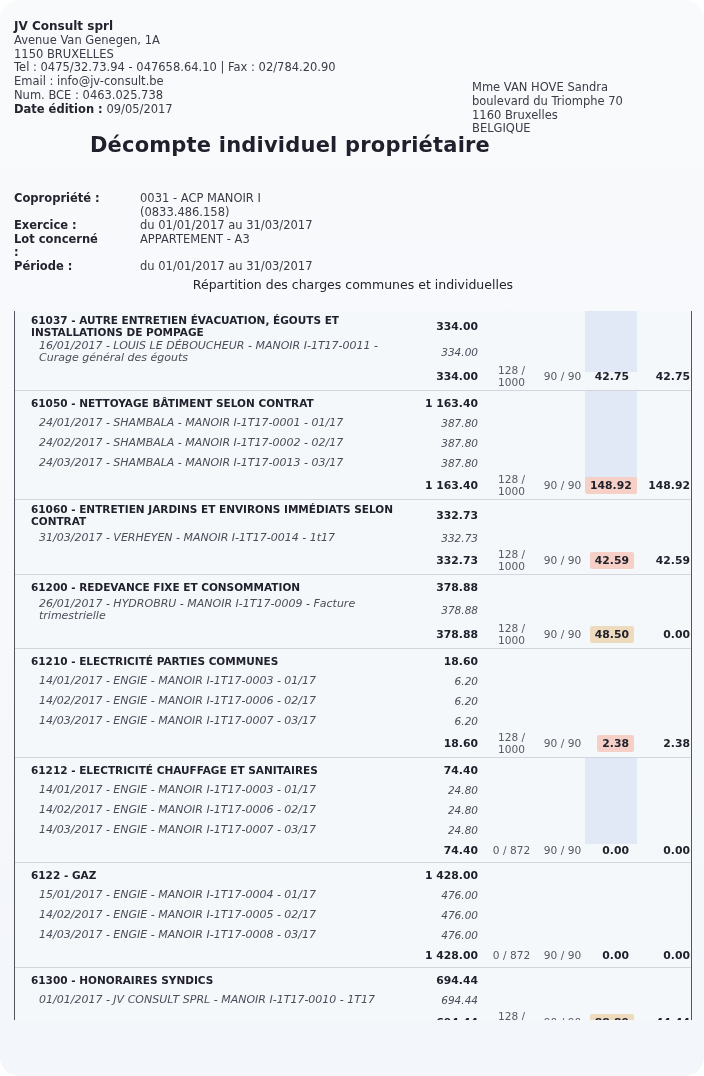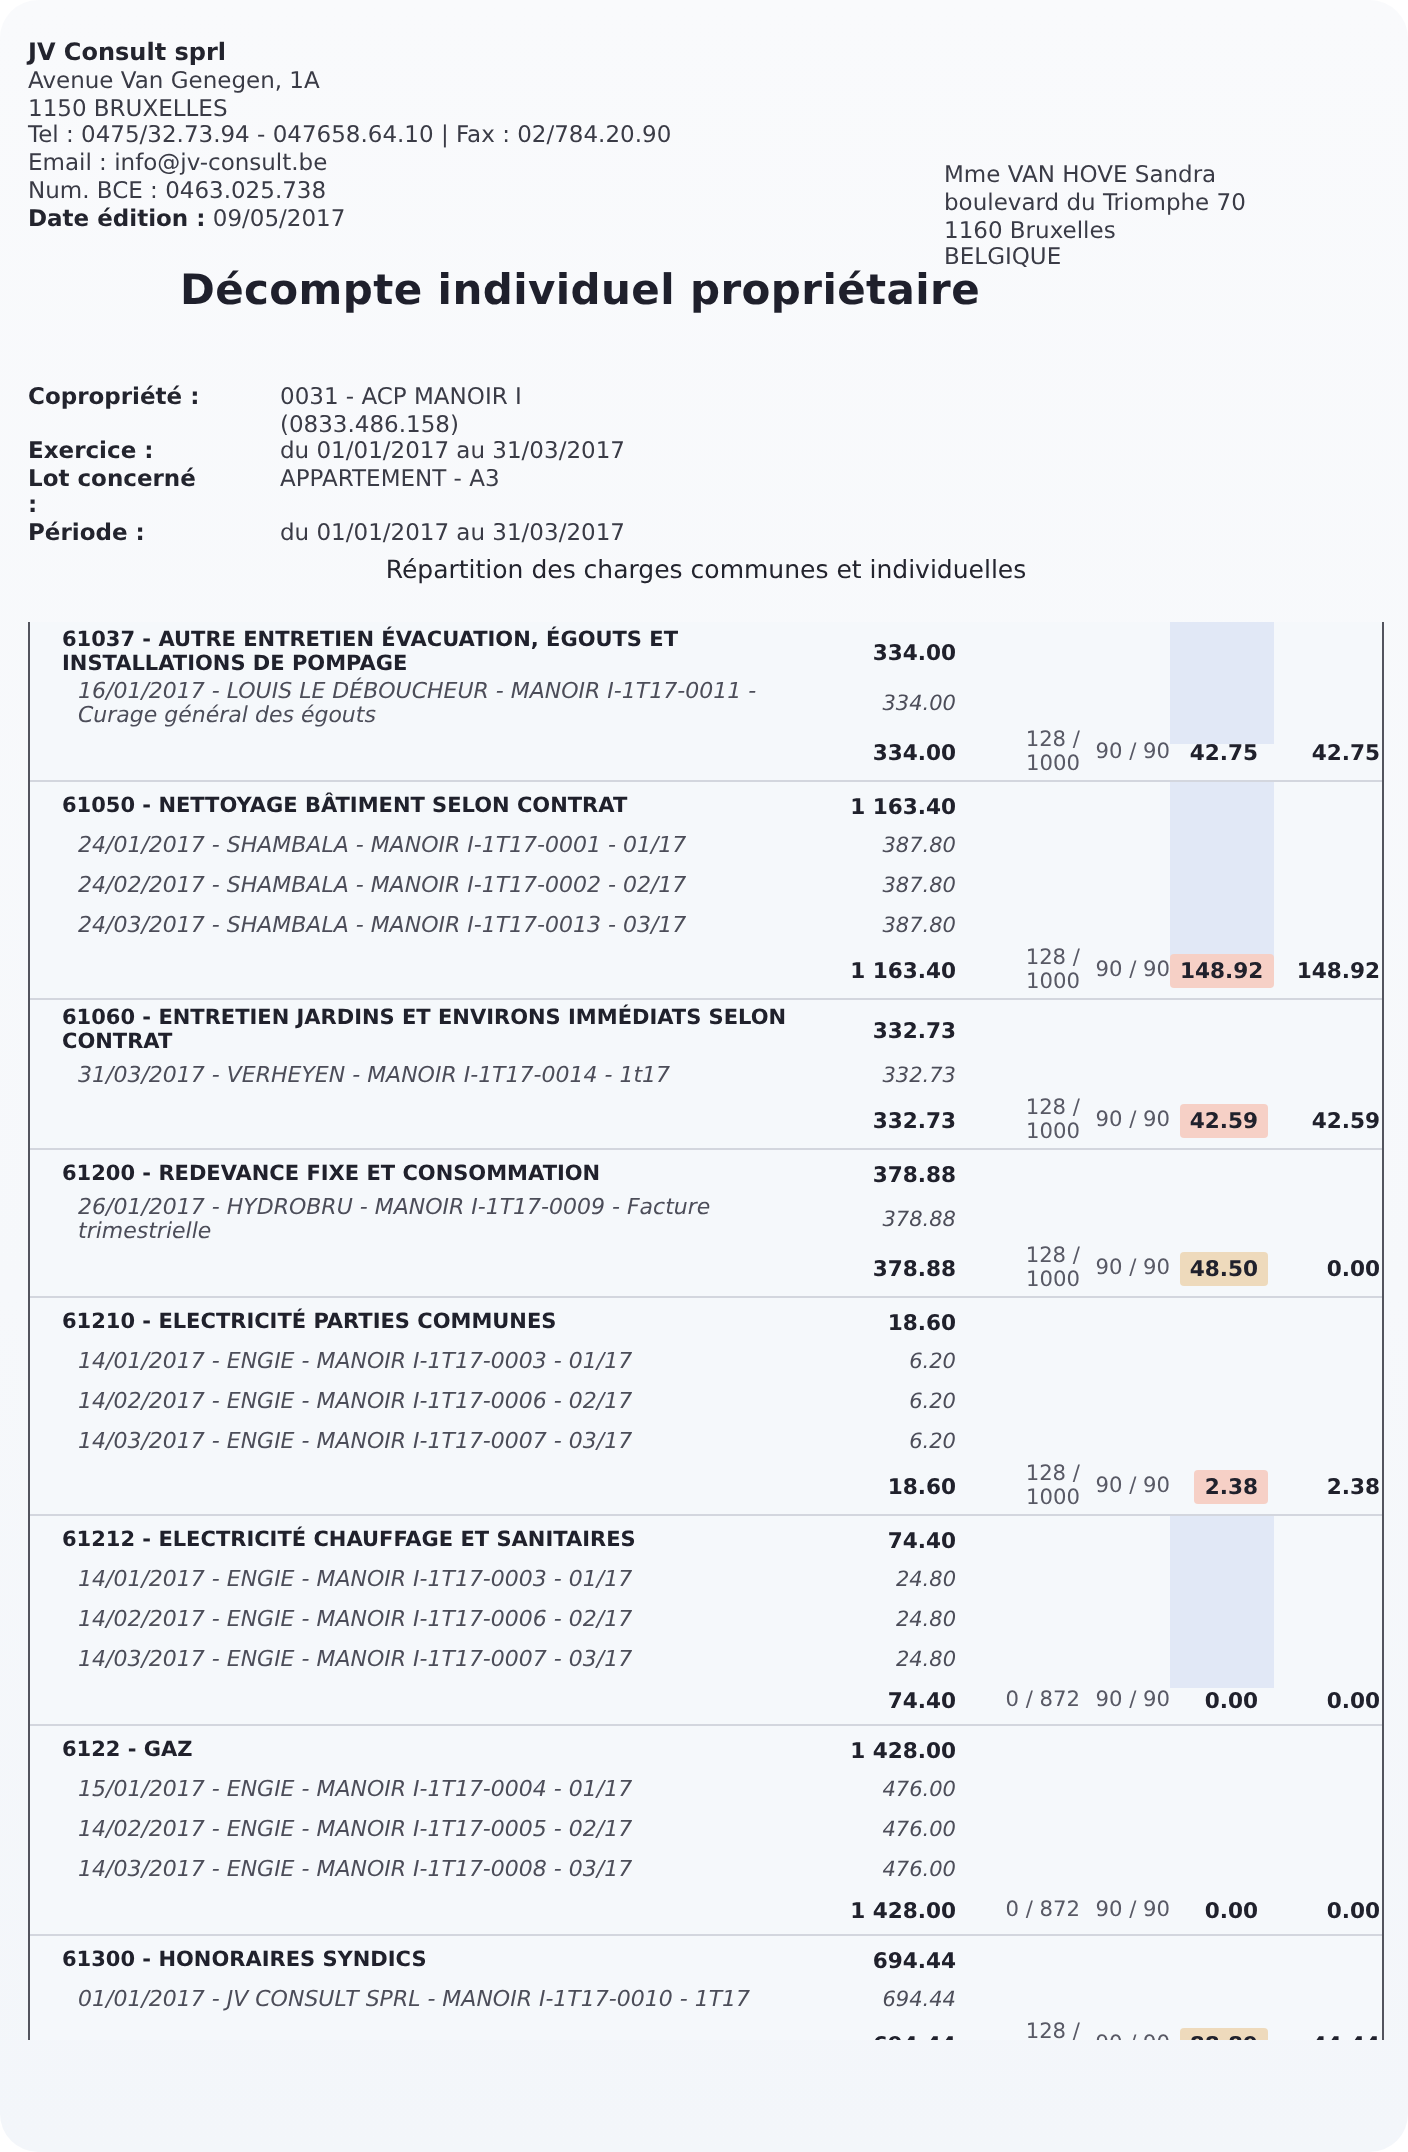--- a/index.html
+++ b/index.html
@@ -43,21 +43,21 @@
   .section.band::before{content:"";position:absolute;left:570px;width:52px;top:0;
     height:calc(100% - 18px);background:rgba(198,210,238,.42);pointer-events:none;}
   .row{display:grid;grid-template-columns:398px 70px 57px 45px 52px 56px;
     align-items:center;min-height:20px;position:relative;}
   .cell{box-sizing:border-box;}
   .sec-title{font-weight:bold;font-size:10.5px;line-height:12px;color:#20212c;padding:1px 6px 1px 16px;}
   .sec-total{font-weight:bold;font-size:10.8px;color:#20212c;text-align:right;padding-right:5px;}
   .detail-text{font-style:italic;font-size:11px;line-height:11.5px;color:#4c4d59;padding:1px 6px 1px 24px;}
   .detail-amt{font-style:italic;font-size:10.5px;color:#4c4d59;text-align:right;padding-right:5px;}
   .sub-total{font-weight:bold;font-size:10.8px;color:#20212c;text-align:right;padding-right:5px;}
-  .sub-mid{font-size:10.6px;color:#585965;text-align:right;}
+  .sub-mid{font-size:10.6px;color:#585965;text-align:center;}
   .sub-propr,.sub-occup{font-weight:bold;font-size:10.8px;color:#20212c;text-align:right;padding-right:3px;}
   .hl{display:inline-block;padding:2px 5px;border-radius:2px;}
   .hl-pink{background:#f6d0c6;}
   .hl-tan{background:#eedabc;}
   .hl-none{background:transparent;}
 </style>
 </head>
 <body>
 
 <div class="page">

